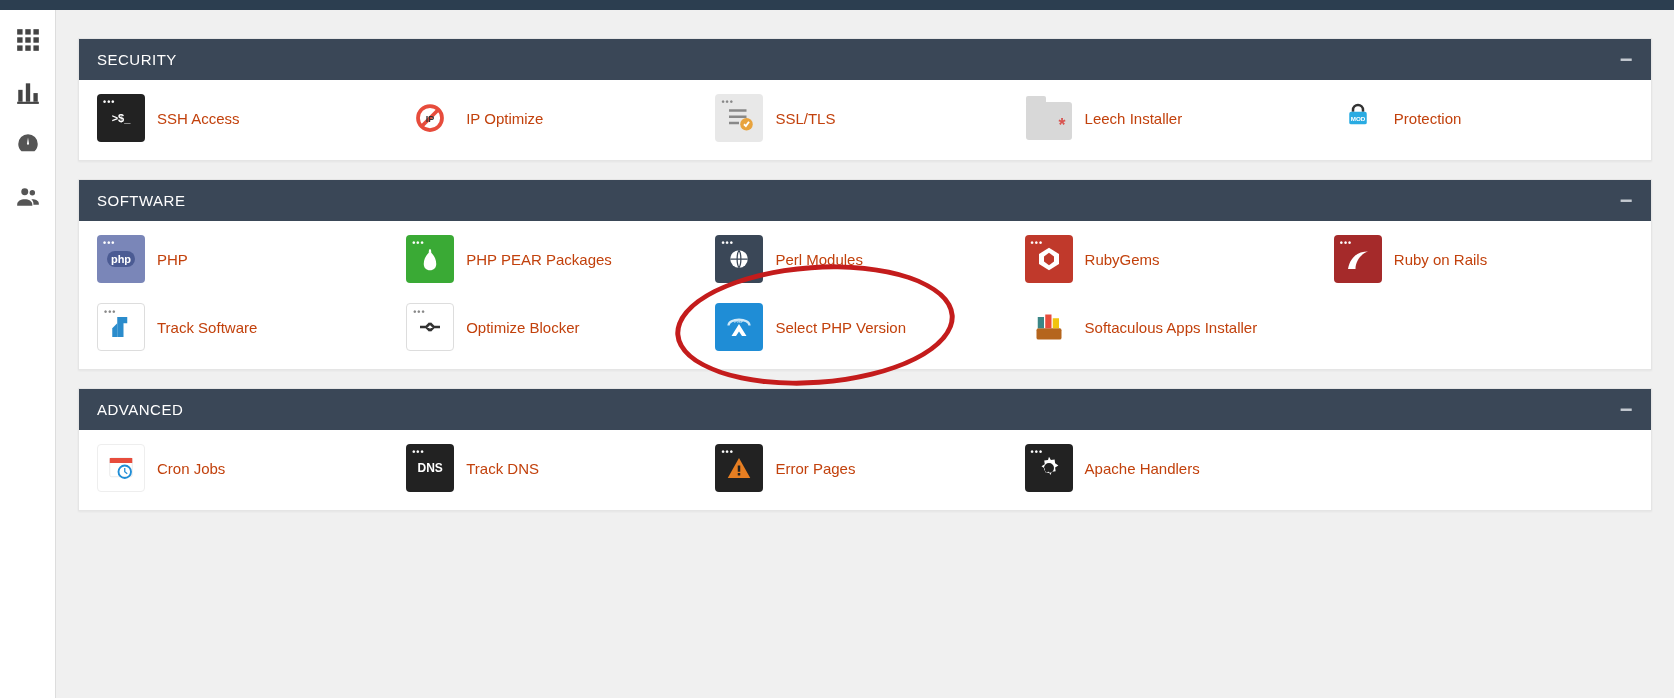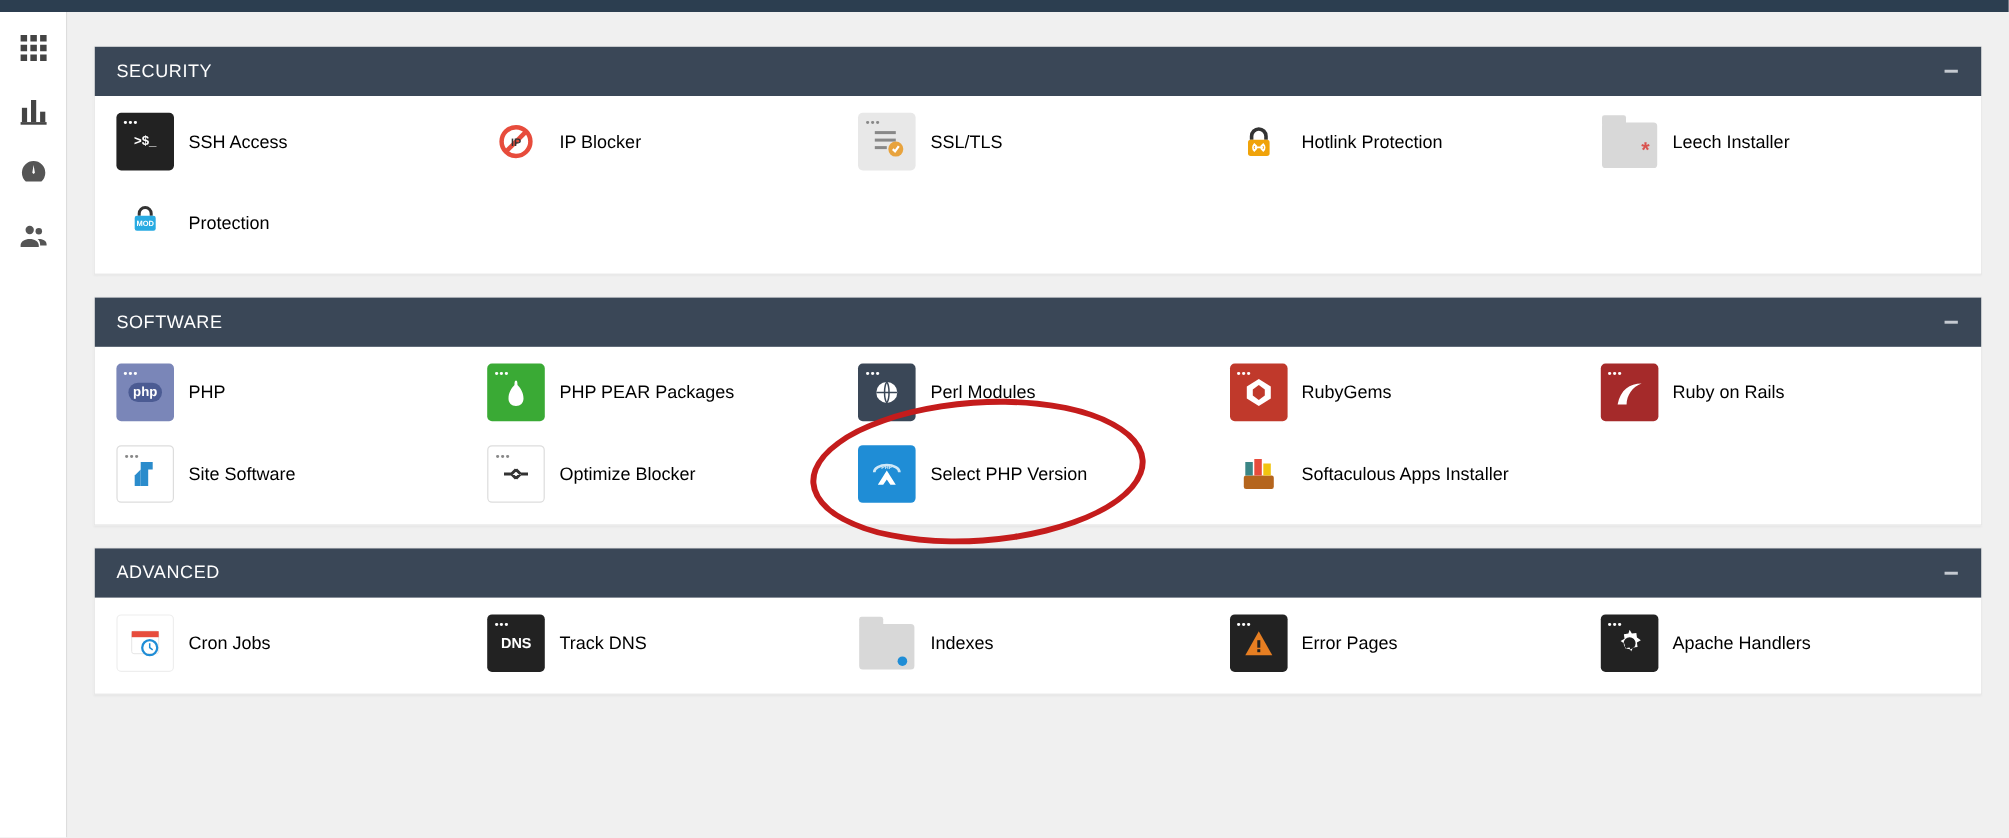--- a/index.html
+++ b/index.html
@@ -72,21 +72,21 @@
     column-gap: 10px;
   }
   .item {
     display: flex;
     align-items: center;
     gap: 12px;
     cursor: pointer;
     position: relative;
   }
   .item-label {
-    color: #000000;
+    color: #c2410c;
     font-size: 15px;
   }
   .icon-box {
     width: 48px;
     height: 48px;
     border-radius: 4px;
     display: flex;
     align-items: center;
     justify-content: center;
     flex-shrink: 0;
@@ -196,47 +196,37 @@
           <span class="item-label">SSH Access</span>
         </div>
         <div class="item">
           <div class="icon-box" style="background:transparent">
             <svg viewBox="0 0 40 40">
                 <circle cx="20" cy="20" r="16" fill="none" stroke="#e74c3c" stroke-width="5"></circle>
                 <line x1="8" y1="32" x2="32" y2="8" stroke="#e74c3c" stroke-width="5"></line>
                 <text x="20" y="25" text-anchor="middle" font-size="12" font-weight="bold" fill="#333">IP</text>
               </svg>
           </div>
-          <span class="item-label">IP Blocker</span>
+          <span class="item-label">IP Optimize</span>
         </div>
         <div class="item">
           <div class="icon-box" style="background:#e8e8e8">
             <span class="dots" style="color:#888">•••</span>
             <svg viewBox="0 0 24 24">
                 <rect x="4" y="5" width="14" height="2" fill="#888"></rect>
                 <rect x="4" y="10" width="14" height="2" fill="#888"></rect>
                 <rect x="4" y="15" width="8" height="2" fill="#888"></rect>
                 <circle cx="18" cy="17" r="5" fill="#e8a33d"></circle>
                 <path d="M16 17l1.5 1.5L20 15" stroke="#fff" stroke-width="1.5" fill="none"></path>
               </svg>
           </div>
           <span class="item-label">SSL/TLS</span>
         </div>
         <div class="item">
           <div class="icon-box" style="background:transparent">
-            <svg viewBox="0 0 40 40">
-                <path d="M12 18v-4a8 8 0 1 1 16 0v4" fill="none" stroke="#333" stroke-width="4"></path>
-                <rect x="8" y="18" width="24" height="18" rx="3" fill="#f0a30a"></rect>
-                <path d="M15 30a5 5 0 0 1 0-7l2 2a2.2 2.2 0 0 0 0 3l-2 2zm10-7a5 5 0 0 1 0 7l-2-2a2.2 2.2 0 0 0 0-3l2-2zm-9 3.5h8" stroke="#fff" stroke-width="2" fill="none"></path>
-              </svg>
-          </div>
-          <span class="item-label">Hotlink Protection</span>
-        </div>
-        <div class="item">
-          <div class="icon-box" style="background:transparent">
             <div class="folder-shape">
                 <span style="position:absolute;bottom:4px;right:6px;color:#d9534f;font-size:18px;font-weight:bold">*</span>
               </div>
           </div>
           <span class="item-label">Leech Installer</span>
         </div>
         <div class="item">
           <div class="icon-box" style="background:transparent">
             <svg viewBox="0 0 40 48">
                 <path d="M12 14v-3a8 8 0 1 1 16 0v3" fill="none" stroke="#333" stroke-width="4"></path>
@@ -301,21 +291,21 @@
           <span class="item-label">Ruby on Rails</span>
         </div>
         <div class="item">
           <div class="icon-box" style="background:#fff;border:1px solid #ddd">
             <span class="dots" style="color:#888">•••</span>
             <svg viewBox="0 0 24 24" fill="#2b8ccc">
                 <path d="M9 4h8v5h-3v11H9z"></path>
                 <path d="M9 9l-4 4v7h4z"></path>
               </svg>
           </div>
-          <span class="item-label">Site Software</span>
+          <span class="item-label">Track Software</span>
         </div>
         <div class="item">
           <div class="icon-box" style="background:#fff;border:1px solid #ddd">
             <span class="dots" style="color:#888">•••</span>
             <svg viewBox="0 0 24 24" fill="none" stroke="#333" stroke-width="2">
                 <path d="M4 12h5M15 12h5M9 12l3-3M9 12l3 3M15 12l-3-3M15 12l-3 3"></path>
               </svg>
           </div>
           <span class="item-label">Optimize Blocker</span>
         </div>
@@ -362,28 +352,20 @@
           <span class="item-label">Cron Jobs</span>
         </div>
         <div class="item">
           <div class="icon-box" style="background:#222">
             <span class="dots">•••</span>
             <span style="font-size:12px">DNS</span>
           </div>
           <span class="item-label">Track DNS</span>
         </div>
         <div class="item">
-          <div class="icon-box" style="background:transparent">
-            <div class="folder-shape">
-                <span style="position:absolute;bottom:3px;right:6px;width:8px;height:8px;border-radius:50%;background:#1f8dd6;display:block"></span>
-              </div>
-          </div>
-          <span class="item-label">Indexes</span>
-        </div>
-        <div class="item">
           <div class="icon-box" style="background:#222">
             <span class="dots">•••</span>
             <svg viewBox="0 0 24 24" fill="#e67e22">
                 <path d="M12 4l9 16H3z"></path>
                 <rect x="11" y="10" width="2" height="5" fill="#222"></rect>
                 <rect x="11" y="16" width="2" height="2" fill="#222"></rect>
               </svg>
           </div>
           <span class="item-label">Error Pages</span>
         </div>

